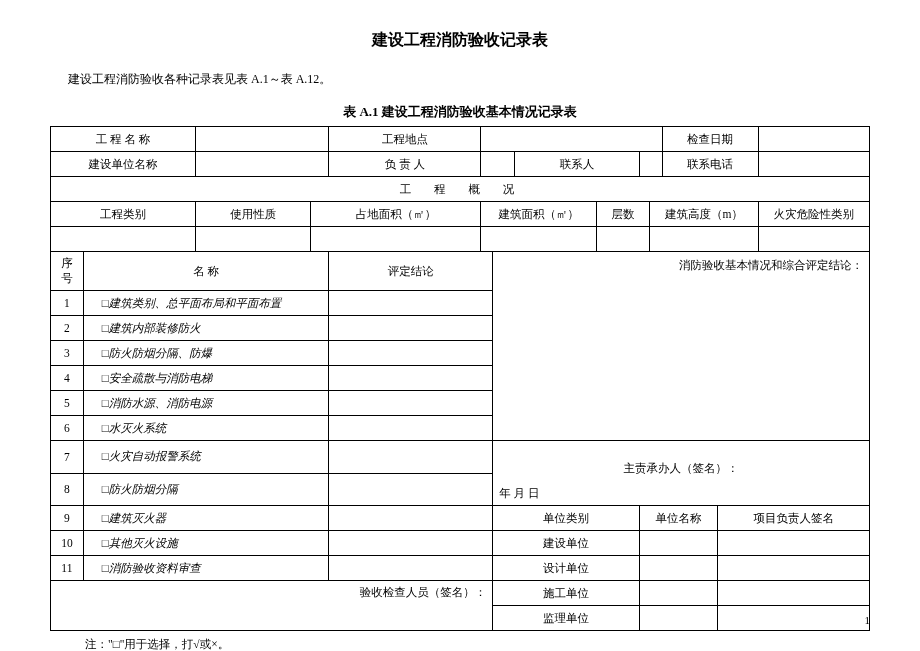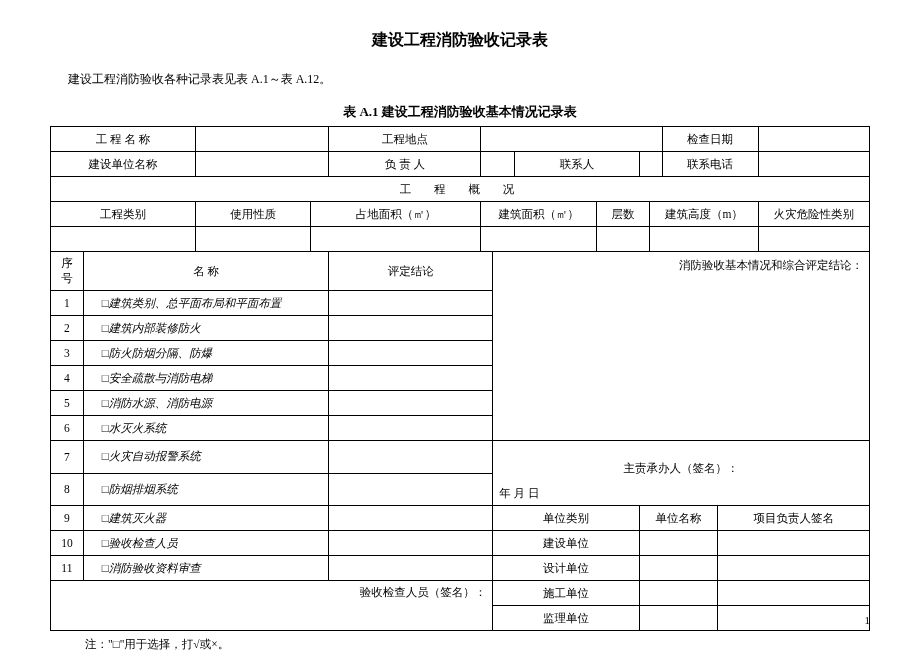--- a/index.html
+++ b/index.html
@@ -162,36 +162,36 @@
     <td class="center">7</td>
     <td colspan="5" class="indent">□火灾自动报警系统</td>
     <td colspan="3"></td>
     <td colspan="9" rowspan="2" class="sign-area">
       <div>主责承办人（签名）：</div>
       <div class="date-line" style="margin-top:10px;">年   月   日</div>
     </td>
   </tr>
   <tr>
         <td class="center">8</td>
-        <td colspan="5" class="indent">□防烟排烟系统</td>
+        <td colspan="5" class="indent">□防火防烟分隔</td>
         <td colspan="3"></td>
       </tr>
 
   <tr>
     <td class="center">9</td>
     <td colspan="5" class="indent">□建筑灭火器</td>
     <td colspan="3"></td>
     <td colspan="3" class="center">单位类别</td>
     <td colspan="3" class="center">单位名称</td>
     <td colspan="3" class="center">项目负责人签名</td>
   </tr>
 
   <tr>
     <td class="center">10</td>
-    <td colspan="5" class="indent">□验收检查人员</td>
+    <td colspan="5" class="indent">□其他灭火设施</td>
     <td colspan="3"></td>
     <td colspan="3" class="center">建设单位</td>
     <td colspan="3"></td>
     <td colspan="3"></td>
   </tr>
 
   <tr>
     <td class="center">11</td>
     <td colspan="5" class="indent">□消防验收资料审查</td>
     <td colspan="3"></td>

